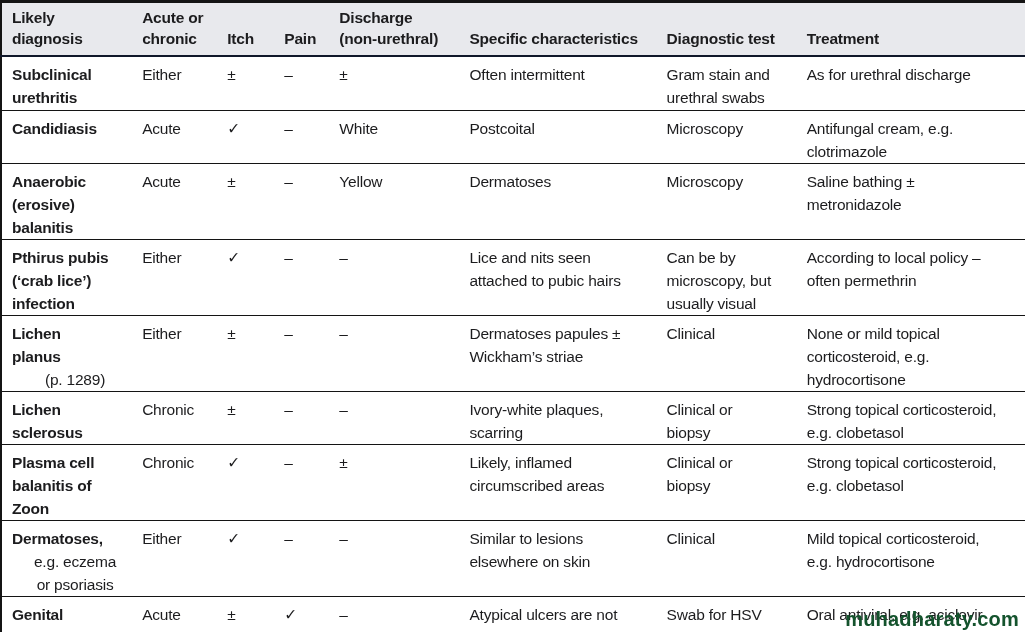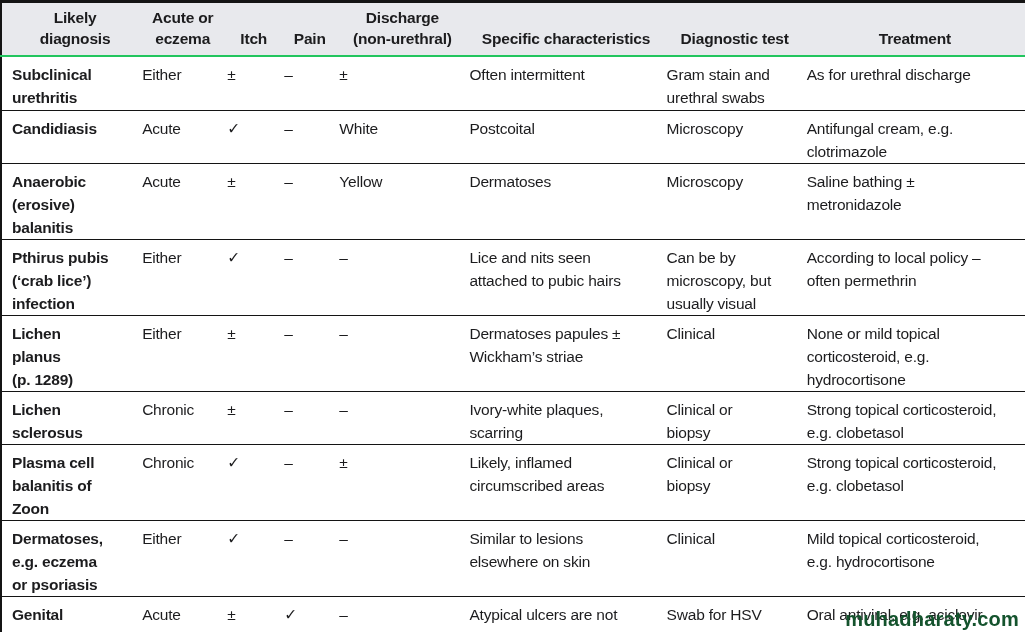--- a/index.html
+++ b/index.html
@@ -22,46 +22,46 @@
   table.dx col.c1 { width: 141px; }
   table.dx col.c2 { width: 85px; }
   table.dx col.c3 { width: 57px; }
   table.dx col.c4 { width: 55px; }
   table.dx col.c5 { width: 130px; }
   table.dx col.c6 { width: 197px; }
   table.dx col.c7 { width: 140px; }
   table.dx col.c8 { width: 220px; }
   thead th {
     background: #e8e9ed;
-    text-align: center;
+    text-align: left;
     vertical-align: bottom;
     font-size: 15.5px;
     font-weight: bold;
     line-height: 21px;
     letter-spacing: -0.2px;
     padding: 4px 4px 6px 0;
-    border-bottom: 2px solid #22c55e;
+    border-bottom: 2px solid #0f172a;
     white-space: pre-line;
   }
   thead tr { height: 41px; }
   tbody td {
     vertical-align: top;
     font-size: 15.5px;
     line-height: 23px;
     letter-spacing: -0.2px;
     padding: 6px 4px 0 0;
     white-space: pre-line;
   }
   tbody tr + tr td { border-top: 1.5px solid #141414; }
   thead th:first-child, tbody td:first-child { padding-left: 10px; }
   td.diag { font-weight: bold; }
   td.diag .diag-main { display: block; }
   td.diag .diag-sub { display: block; }
   .italic { }
-  .sub-regular { font-weight: bold; }
+  .sub-regular { font-weight: normal; text-align: center; }
   tr.h54 { height: 54px; }
   tr.h53 { height: 53px; }
   tr.h75 { height: 75px; }
   tr.h76 { height: 76px; }
   tr.h56 { height: 56px; }
   .watermark {
     position: absolute;
     right: 6px;
     bottom: 1px;
     font-size: 20px;
@@ -84,21 +84,21 @@
       <col class="c5">
         <col class="c6">
         <col class="c7">
         <col class="c8">
     </colgroup>
     <thead>
       <tr>
         <th>Likely
 diagnosis</th>
         <th>Acute or
-eczema</th>
+chronic</th>
         <th>Itch</th>
         <th>Pain</th>
         <th>Discharge
 (non-urethral)</th>
         <th>Specific characteristics</th>
         <th>Diagnostic test</th>
         <th>Treatment</th>
       </tr>
     </thead>
     <tbody>

